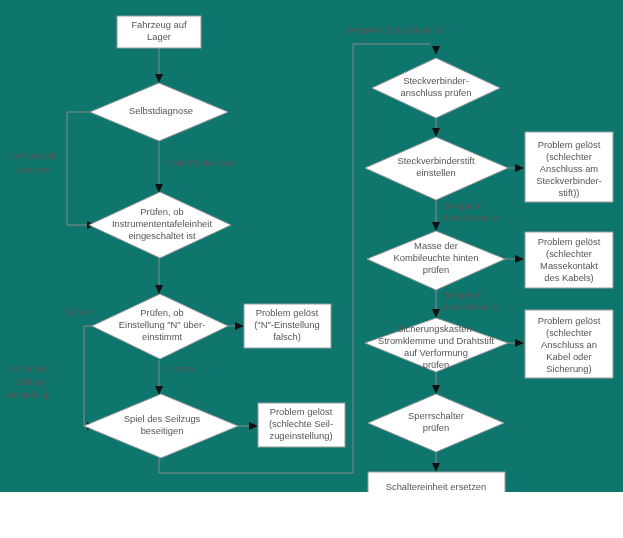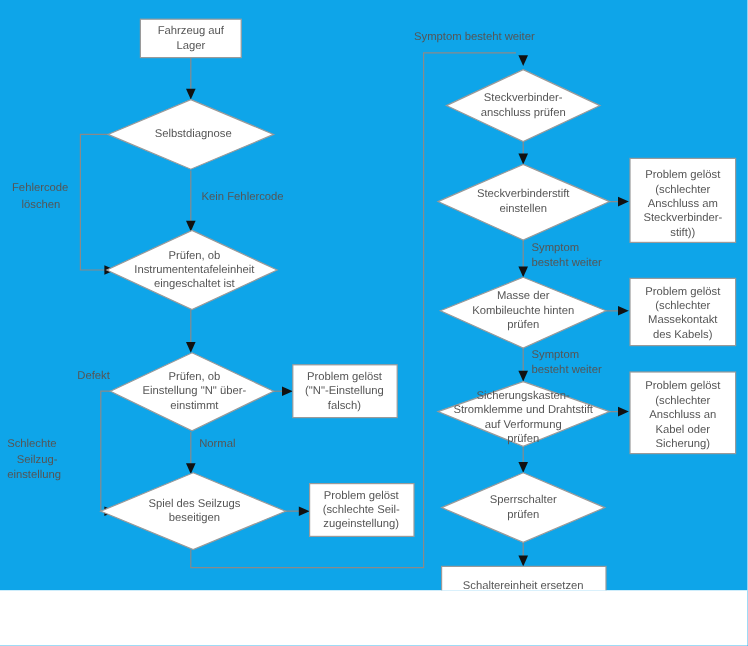--- a/index.html
+++ b/index.html
@@ -8,21 +8,21 @@
     padding: 0;
     background: #ffffff;
   }
   body {
     font-family: "Liberation Sans", sans-serif;
   }
   #chart-root {
     position: relative;
     width: 623px;
     height: 492px;
-    background: #0ea5e9;
+    background: #0f766e;
     overflow: hidden;
   }
   svg#flow {
     display: block;
     width: 623px;
     height: 538px;
   }
   .shape-outline {
     fill: #ffffff;
     stroke: #9a9a9a;

